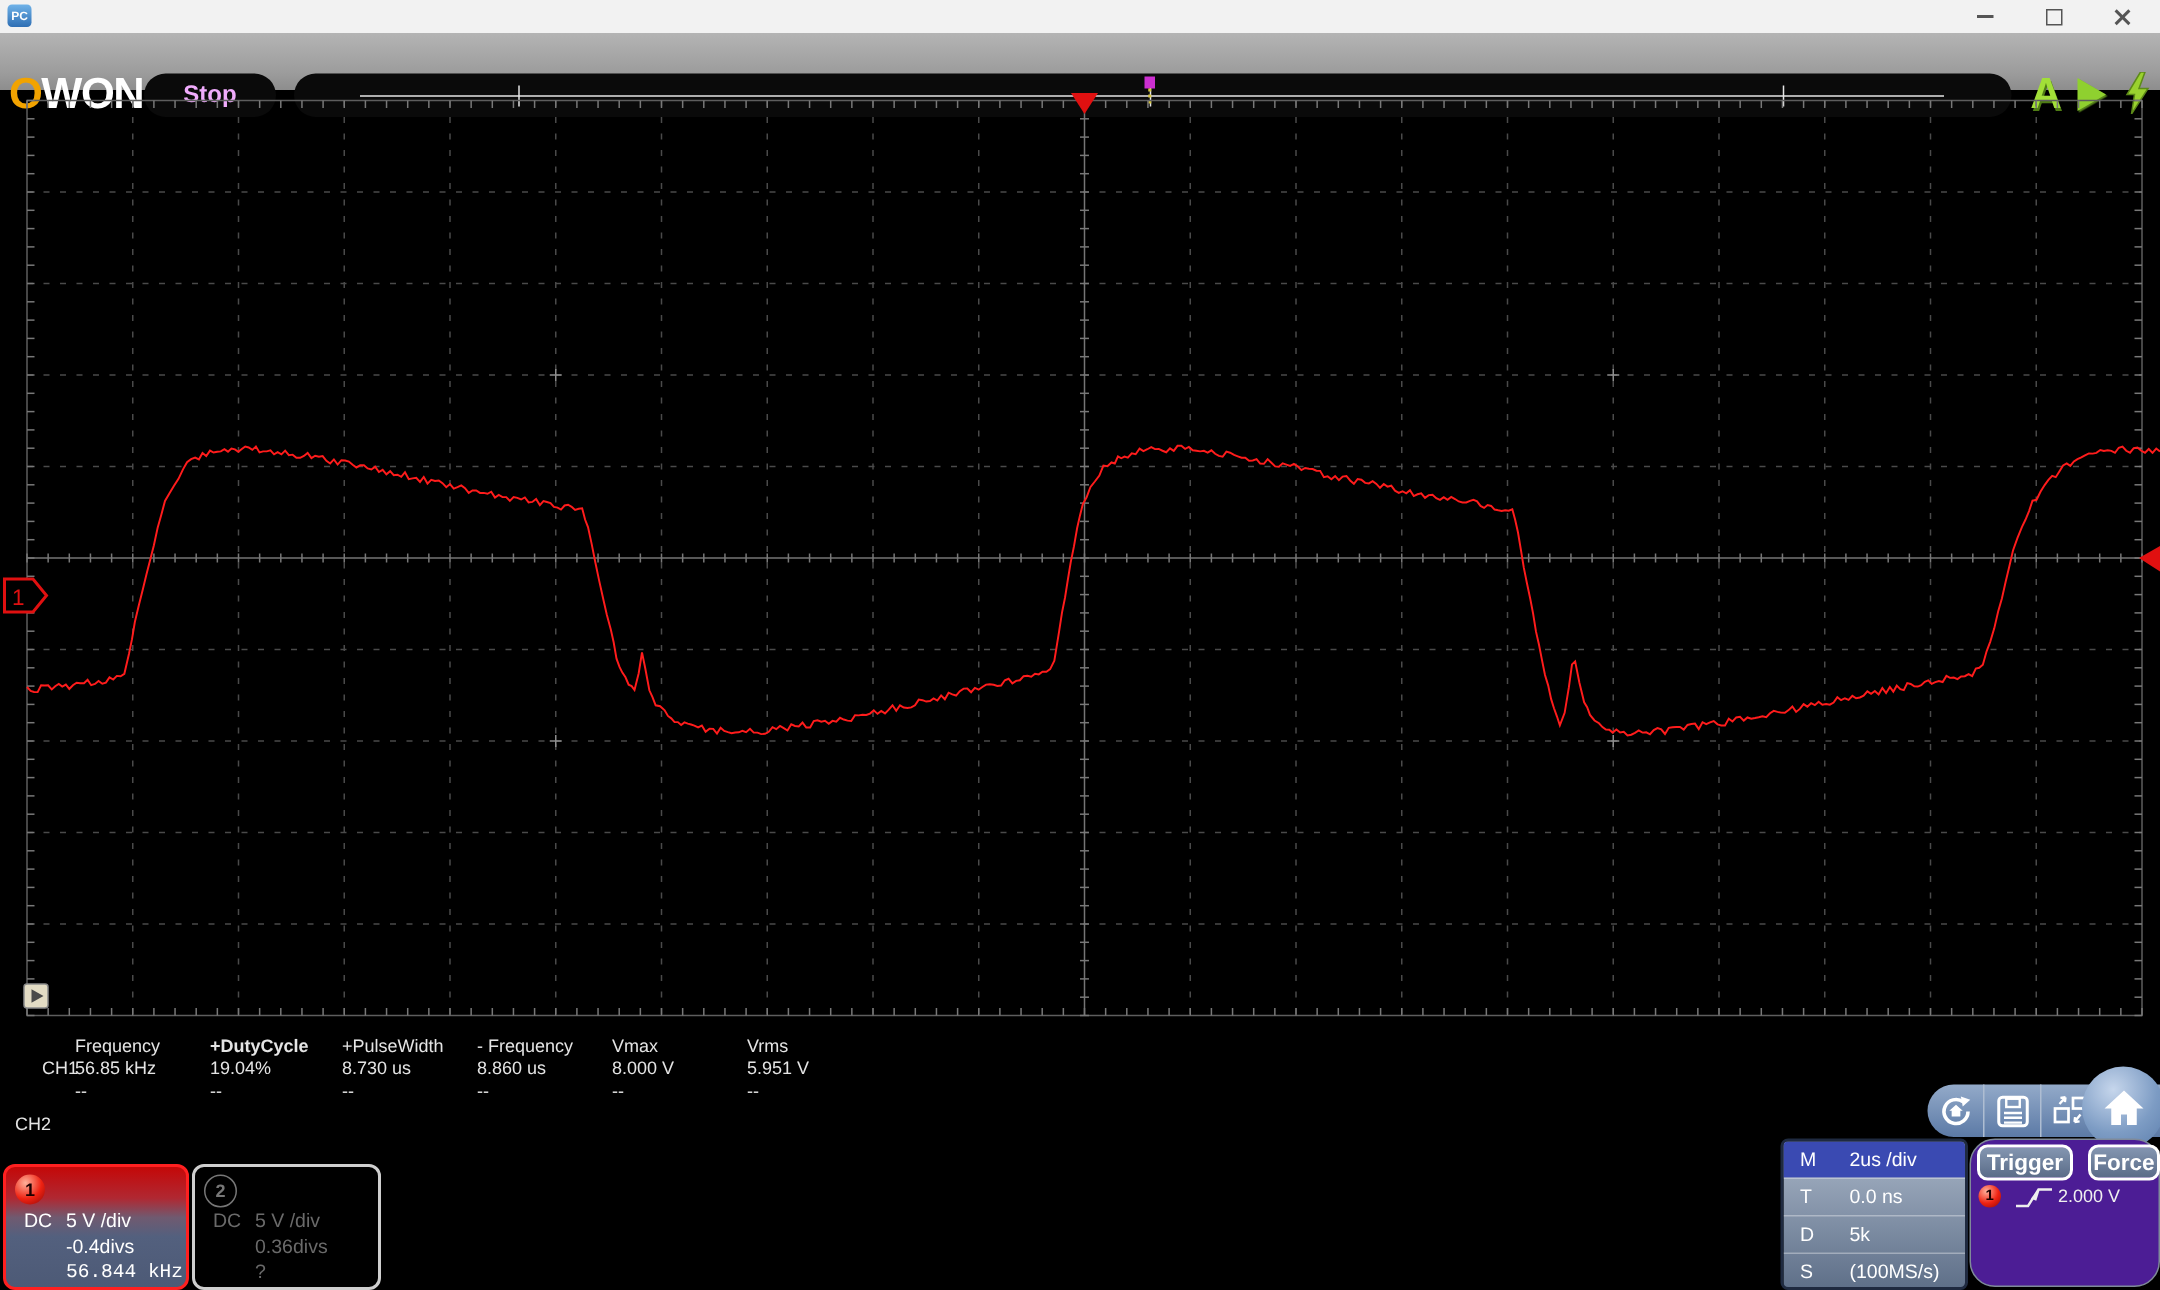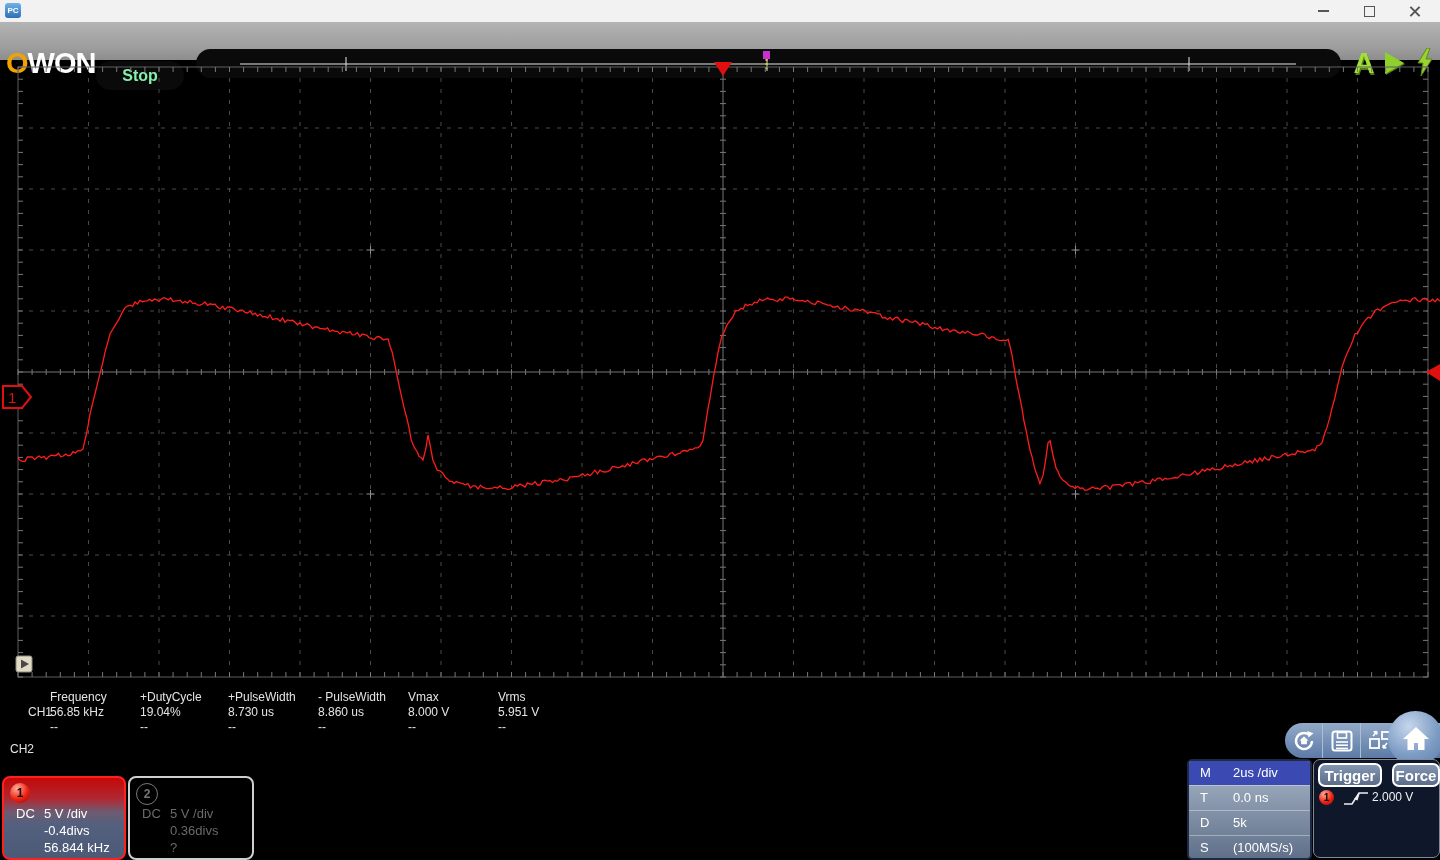--- a/index.html
+++ b/index.html
@@ -20,21 +20,21 @@
   .glyph-x::before,.glyph-x::after{content:"";position:absolute;left:5px;top:0;width:2px;height:13px;background:#555;}
   .glyph-x::before{transform:rotate(45deg);} .glyph-x::after{transform:rotate(-45deg);}
 
   
   #toolbar{left:0;top:22px;width:1440px;height:38px;
     background:linear-gradient(180deg,#b4b4b4,#9c9c9c 70%,#8d8d8d);}
   #brand{left:6px;top:24px;height:34px;display:flex;align-items:center;
     font-weight:800;font-size:29px;letter-spacing:-1px;}
   #brand .o{color:#f2a300;} #brand .won{color:#ffffff;}
   #stop-btn{left:96px;top:27px;width:88px;height:29px;border-radius:15px;background:#0a0a0a;
-    display:flex;align-items:center;justify-content:center;color:#86efac;font-weight:bold;font-size:16px;margin-top:12px;}
+    display:flex;align-items:center;justify-content:center;color:#f0abfc;font-weight:bold;font-size:16px;}
   #timeline{left:196px;top:27px;width:1145px;height:29px;border-radius:15px;background:#0a0a0a;}
   #autoset-btn{left:1350px;top:25px;width:28px;height:32px;color:#a2df38;font-size:29px;font-weight:900;
     text-shadow:1px 2px 0 #4f7d14;display:flex;align-items:center;justify-content:center;}
   #run-btn{left:1385px;top:30px;width:0;height:0;border-top:11px solid transparent;
     border-bottom:11px solid transparent;border-left:19px solid #8fd02f;filter:drop-shadow(1px 1px 0 #56831a);}
   #flash-btn{left:1416px;top:26px;}
 
   
   #measurements{left:0;top:688px;width:640px;height:48px;color:#e4e4e4;font-size:12px;}
   #measurements span{position:absolute;white-space:pre;}
@@ -60,22 +60,22 @@
     display:flex;align-items:center;justify-content:center;}
 
   
   #timebase{left:1187px;top:759px;width:121px;height:97px;border:2px solid #1f2a40;border-radius:5px;
     background:linear-gradient(180deg,#a9b6c8,#5f7089);overflow:hidden;color:#fff;font-size:13px;}
   .tbrow{position:relative;height:24px;line-height:24px;border-top:1px solid rgba(255,255,255,.35);}
   .tbrow:first-child{border-top:none;background:#3a4ab2;}
   .tblabel{position:absolute;left:11px;} .tbval{position:absolute;left:44px;}
 
   
-  #trigpanel{left:1313px;top:759px;width:125px;height:97px;background:#0f172a;
-    border:1px solid #7f8a99;border-radius:7px;}
+  #trigpanel{left:1313px;top:759px;width:125px;height:97px;background:#4c1d95;
+    border:1px solid #7f8a99;border-radius:17px;}
   .trigbtn{position:absolute;top:3px;height:20px;border:2px solid #fff;border-radius:7px;
     background:linear-gradient(180deg,#8496b1,#5a6c88);color:#fff;font-weight:bold;font-size:15px;
     display:flex;align-items:center;justify-content:center;}
   #trigger-btn{left:4px;width:60px;} #force-btn{left:78px;width:44px;}
   #trig-src{position:absolute;left:5px;top:30px;width:15px;height:15px;border-radius:50%;
     background:radial-gradient(circle at 35% 28%,#ffb09a,#ee2212 55%,#8e0606);
     color:#1d0000;font-weight:bold;font-size:10px;display:flex;align-items:center;justify-content:center;}
   #trig-level{position:absolute;left:58px;top:30px;color:#f0f0f0;font-size:12px;}
 </style>
 </head>
@@ -628,23 +628,23 @@
   </g>
   <polygon points="1440,304 1440,321 1426,312" fill="#e01010"></polygon>
   <g>
     <rect x="16" y="596" width="16" height="16" rx="2" fill="#e3dcc4" stroke="#8a8a8a"></rect>
     <polygon points="21,599.5 21,608.5 29,604" fill="#4a4a4a"></polygon>
   </g>
 </svg>
 
 <div id="measurements" class="abs">
     <span style="left: 50px; top: 2px;">Frequency</span>
-    <span style="left: 140px; top: 2px;">+DutyCycle</span>
+    <span style="left: 140px; top: 2px; font-weight: bold;">+DutyCycle</span>
     <span style="left: 228px; top: 2px;">+PulseWidth</span>
-    <span style="left: 318px; top: 2px;">- PulseWidth</span>
+    <span style="left: 318px; top: 2px;">- Frequency</span>
     <span style="left: 408px; top: 2px;">Vmax</span>
     <span style="left: 498px; top: 2px;">Vrms</span>
     <span style="left: 28px; top: 17px;">CH1</span>
     <span style="left: 50px; top: 17px;">56.85 kHz</span>
     <span style="left: 140px; top: 17px;">19.04%</span>
     <span style="left: 228px; top: 17px;">8.730 us</span>
     <span style="left: 318px; top: 17px;">8.860 us</span>
     <span style="left: 408px; top: 17px;">8.000 V</span>
     <span style="left: 498px; top: 17px;">5.951 V</span>
     <span style="left: 10px; top: 32px; margin-top: 22px;">CH2</span>
@@ -654,21 +654,21 @@
     <span style="left: 318px; top: 32px;">--</span>
     <span style="left: 408px; top: 32px;">--</span>
     <span style="left: 498px; top: 32px;">--</span>
   </div>
 
 <div id="ch1-box" class="chbox abs">
   <div id="ch1-badge" class="chbadge">1</div>
   <span class="chrow" style="top:28px;">DC</span>
   <span class="chval" style="top:28px;">5 V /div</span>
   <span class="chval" style="top:45px;">-0.4divs</span>
-  <span class="chval" style="top:62px;">56.844 kHz</span>
+  <span class="chval" style="top:62px;font-family:Liberation Mono, monospace;">56.844 kHz</span>
 </div>
 <div id="ch2-box" class="chbox abs">
   <div id="ch2-badge" class="chbadge">2</div>
   <span class="chrow" style="top:28px;">DC</span>
   <span class="chval" style="top:28px;">5 V /div</span>
   <span class="chval" style="top:45px;text-align:center;">0.36divs</span>
   <span class="chval" style="top:62px;">?</span>
 </div>
 
 <div id="iconbar" class="abs">

